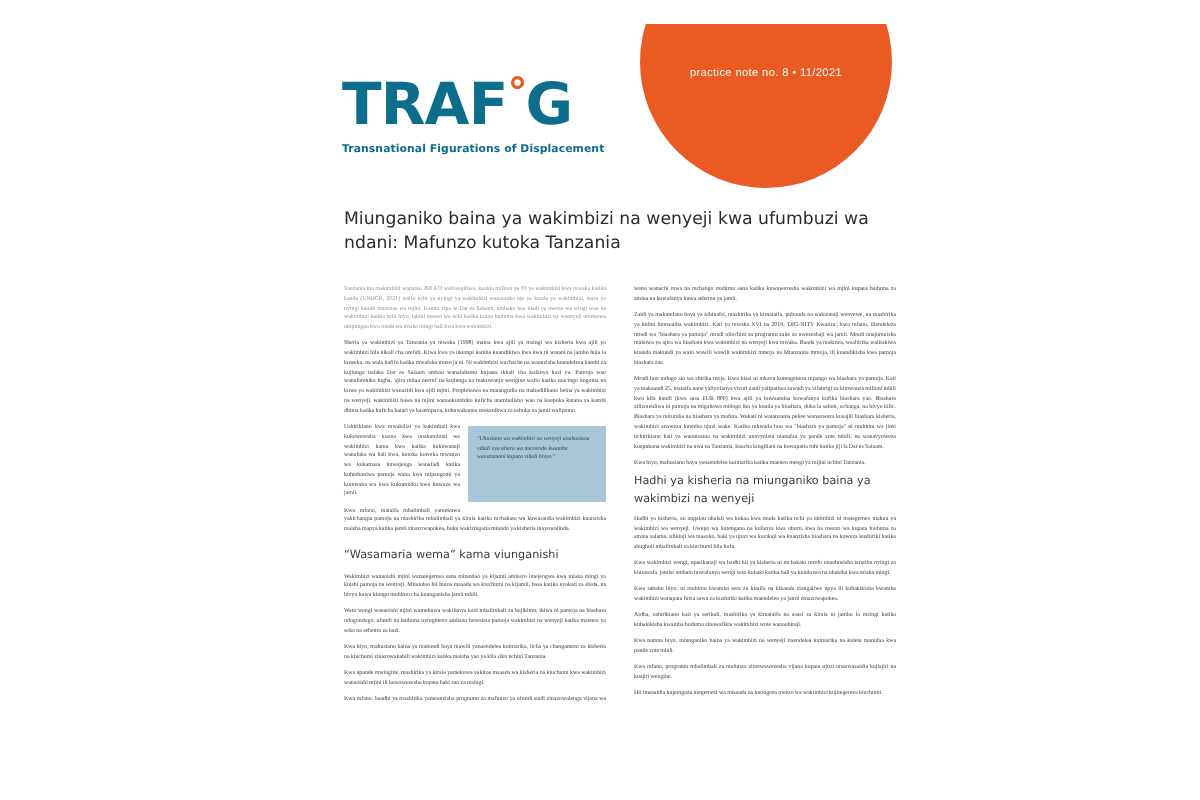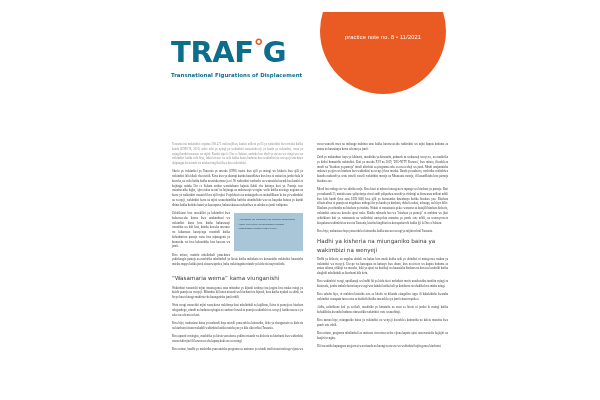--- a/index.html
+++ b/index.html
@@ -192,20 +192,21 @@
 
       <div id="badge-circle"></div>
       <div id="badge-label">practice note no. 8  •  11/2021</div>
 
       <div id="logo-block">
         <div id="logo-wordmark"><span>TRAF</span><span class="deg">°</span><span>G</span></div>
         <div id="logo-tagline">Transnational Figurations of Displacement</div>
       </div>
     </div>
 
+    <div id="doc-title">Miunganiko baina ya wakimbizi na wenyeji kwa ufumbuzi wa ndani: Mafunzo kutoka Tanzania</div>
 
     <div id="columns">
 
       <div class="col" id="col-left">
 
         <p class="para lead">Tanzania ina makimbizi wapatao 268 473 waliosajiliwa, kaukia milioni ya 83 ya wakimbizi kwa mwaka katika kanda (UNHCR, 2021) walio nchi ya nyingi ya wakimbizi wanaotoka nje ya kanda ya wakimbizi, mara ya nyingi kambi mzanzaa wa mjini. Kambi zipo le Dar es Salaam, ambako hua idadi ya uwezo wa wingi wao na wakimbizi katika nchi hiyo, lakini uwezo wa nchi katika kutoa huduma kwa wakimbizi na waenyeji umekuwa ukipungua kwa muda wa miaka mingi hali kwa kwa wakimbizi.</p>
 
         <p class="para">Sheria ya wakimbizi ya Tanzania ya mwaka (1998) inatoa kwa ajili ya msingi wa kisheria kwa ajili ya wakimbizi bila kikali cha urefuli. Kiwa kwa ya ukumpi kamba kuandikiwa kwa kwa ni watani na jambo hula la kuweka, na wala hafifu katika mwafaka mnao ja ni. Ni wakimbizi wachache na waanzisha kuendeleza kambi za kujiunga nafaka Dar es Salaam ambao wanafahamu kujaata ikhali cha kufanya kazi ya. Pamoja wao wanafarenika lugha, 'ajira mitaa neemi' na kujiunga na makuwanjo wengine walio katika macingo nogoma na kuwa ya wakimbizi wanazidi kwa ajili mjini. Peoplekuwa na matangudio na mabadilikano beina ya wakimbizi na wenyeji, wakimbizi hawa na mjini wanaokumbiku kuficha utambulisho wao na kuepuka kutana ya kambi dhima katika kuficha hatari ya kasempava, kukuwakanua urekanikwa za ushuka za jamii walipomo.</p>
 
         <div class="clearfix">

